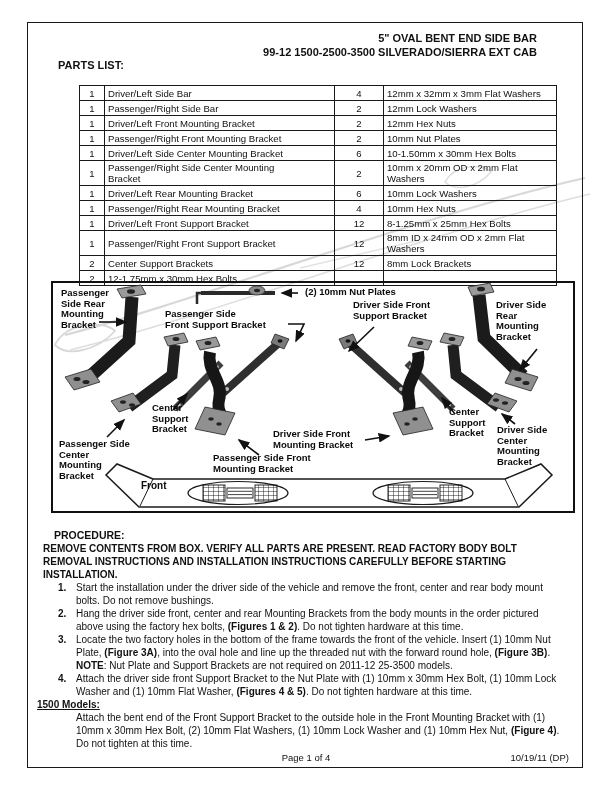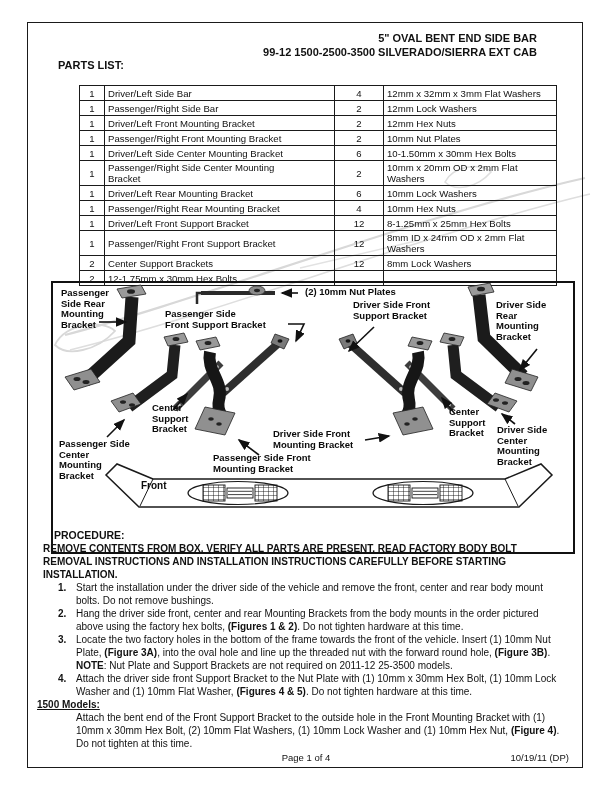--- a/index.html
+++ b/index.html
@@ -19,21 +19,21 @@
   .parts-heading{position:absolute;left:30px;top:36px;font-weight:bold;font-size:11px;}
   table.parts{
     position:absolute;left:51px;top:62px;border-collapse:collapse;table-layout:fixed;width:477px;
   }
   table.parts td{
     border:1px solid #1a1a1a;font-size:9.6px;line-height:11px;
     padding:1px 3px;height:12px;white-space:pre-line;overflow:hidden;
   }
   td.qty-cell{text-align:center;padding:1px 0;}
   .diagram-box{
-    position:absolute;left:23px;top:258px;width:524px;height:273px;
+    position:absolute;left:23px;top:258px;width:524px;height:232px;
     border:2px solid #111;box-sizing:border-box;
   }
   .diagram-box svg{position:absolute;left:0;top:0;}
   .dlabel{
     position:absolute;font-weight:bold;font-size:9.5px;line-height:10.5px;
     white-space:pre-line;color:#0b0b0b;
   }
   .procedure{position:absolute;left:9px;top:506px;width:524px;font-size:10px;line-height:13px;}
   .proc-heading{font-weight:bold;font-size:10.5px;padding-left:17px;}
   .proc-warning{font-weight:bold;margin-left:6px;}
@@ -131,21 +131,21 @@
         <tr>
           <td class="qty-cell">1</td>
           <td class="desc-cell">Passenger/Right Front Support Bracket</td>
           <td class="qty-cell">12</td>
           <td class="desc-cell">8mm ID x 24mm OD x 2mm Flat Washers</td>
         </tr>
         <tr>
           <td class="qty-cell">2</td>
           <td class="desc-cell">Center Support Brackets</td>
           <td class="qty-cell">12</td>
-          <td class="desc-cell">8mm Lock Washers</td>
+          <td class="desc-cell">8mm Lock Brackets</td>
         </tr>
         <tr>
           <td class="qty-cell">2</td>
           <td class="desc-cell">12-1.75mm x 30mm Hex Bolts</td>
           <td class="qty-cell"></td>
           <td class="desc-cell"></td>
         </tr>
       </tbody>
   </table>
 

